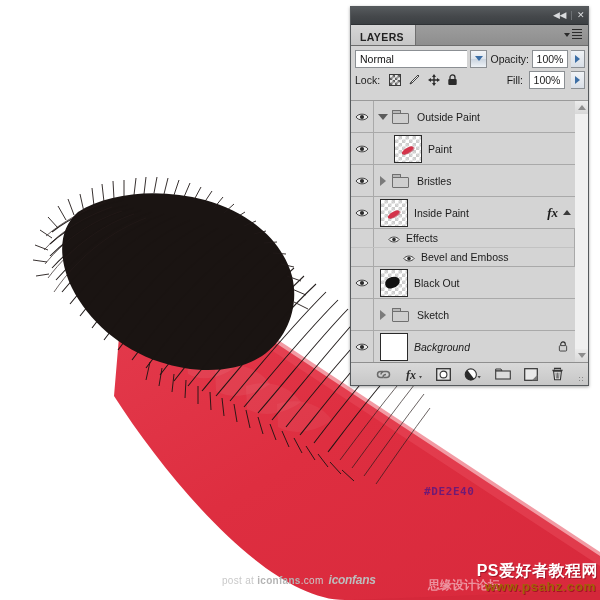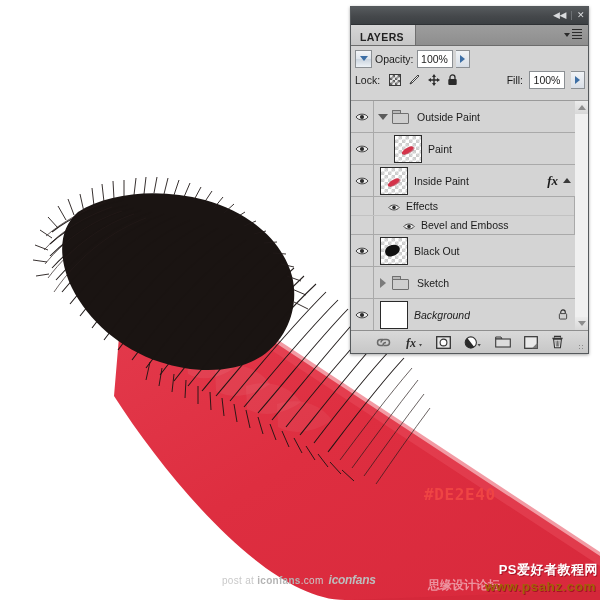--- a/index.html
+++ b/index.html
@@ -388,23 +388,23 @@
     background-image:
       radial-gradient(#8a8a8a 40%, transparent 41%);
     background-size: 3px 3px;
   }
 
   
   .hex-label {
     position: absolute;
     left: 424px; top: 485px;
     font-family: "DejaVu Sans Mono", monospace;
-    font-size: 16px;
+    font-size: 11px;
     font-weight: bold;
-    color: #ef4444;
+    color: #701a75;
     letter-spacing: .6px;
   }
   .wm-iconfans {
     position: absolute;
     left: 222px; top: 573px;
     font-size: 10px;
     color: #c9c9c9;
     letter-spacing: .3px;
     white-space: nowrap;
   }
@@ -417,21 +417,21 @@
     margin-left: 5px;
     letter-spacing: -.3px;
   }
   .wm-cn {
     position: absolute;
     left: 428px; top: 561px;
     width: 172px; height: 36px;
   }
   .wm-cn .l1 {
     position: absolute; right: 2px; top: 0;
-    font-size: 13px;
+    font-size: 16px;
     font-weight: bold;
     color: #ffffff;
     letter-spacing: .5px;
     text-shadow: 1px 1px 0 rgba(120,0,20,.55);
     white-space: nowrap;
   }
   .wm-cn .l2 {
     position: absolute; left: 0; top: 16px;
     font-size: 12px;
     font-weight: bold;
@@ -614,20 +614,23 @@
       <span class="hamburger">
         <i></i>
           <i></i>
           <i></i>
           <i></i>
       </span>
     </div>
   </div>
 
   <div class="row-blend">
+    <div class="blend-select">
+      <span>Normal</span>
+    </div>
     <div class="blend-arrow">
       <span class="tri-down"></span>
     </div>
     <span class="lbl">Opacity:</span>
     <div class="numbox">
       <span>100%</span>
     </div>
     <div class="spin">
       <span class="tri-right"></span>
     </div>
@@ -708,20 +711,38 @@
             </svg>
           </span>
         </div>
         <div style="width:18px;flex:0 0 18px"></div>
         <div class="thumb">
             <span class="dab"></span>
           </div>
         <span class="layer-name">Paint</span>
       </div>
 
+      <div class="layer-row">
+        <div class="eye-cell">
+          <span class="eye">
+            <svg width="14" height="10" viewBox="0 0 14 10">
+              <path d="M1 5 C3.5 1.2 10.5 1.2 13 5 C10.5 8.8 3.5 8.8 1 5 Z" fill="#ededed" stroke="#2b2b2b" stroke-width="0.9"></path>
+              <circle cx="7" cy="5" r="2.1" fill="#2b2b2b"></circle>
+            </svg>
+          </span>
+        </div>
+        <div class="expander">
+            <span class="tri-closed"></span>
+          </div>
+        <div class="folder-ico">
+            <span class="tab"></span>
+            <span class="body"></span>
+          </div>
+        <span class="layer-name" style="margin-left:6px">Bristles</span>
+      </div>
 
       <div class="layer-row">
         <div class="eye-cell">
           <span class="eye">
             <svg width="14" height="10" viewBox="0 0 14 10">
               <path d="M1 5 C3.5 1.2 10.5 1.2 13 5 C10.5 8.8 3.5 8.8 1 5 Z" fill="#ededed" stroke="#2b2b2b" stroke-width="0.9"></path>
               <circle cx="7" cy="5" r="2.1" fill="#2b2b2b"></circle>
             </svg>
           </span>
         </div>

